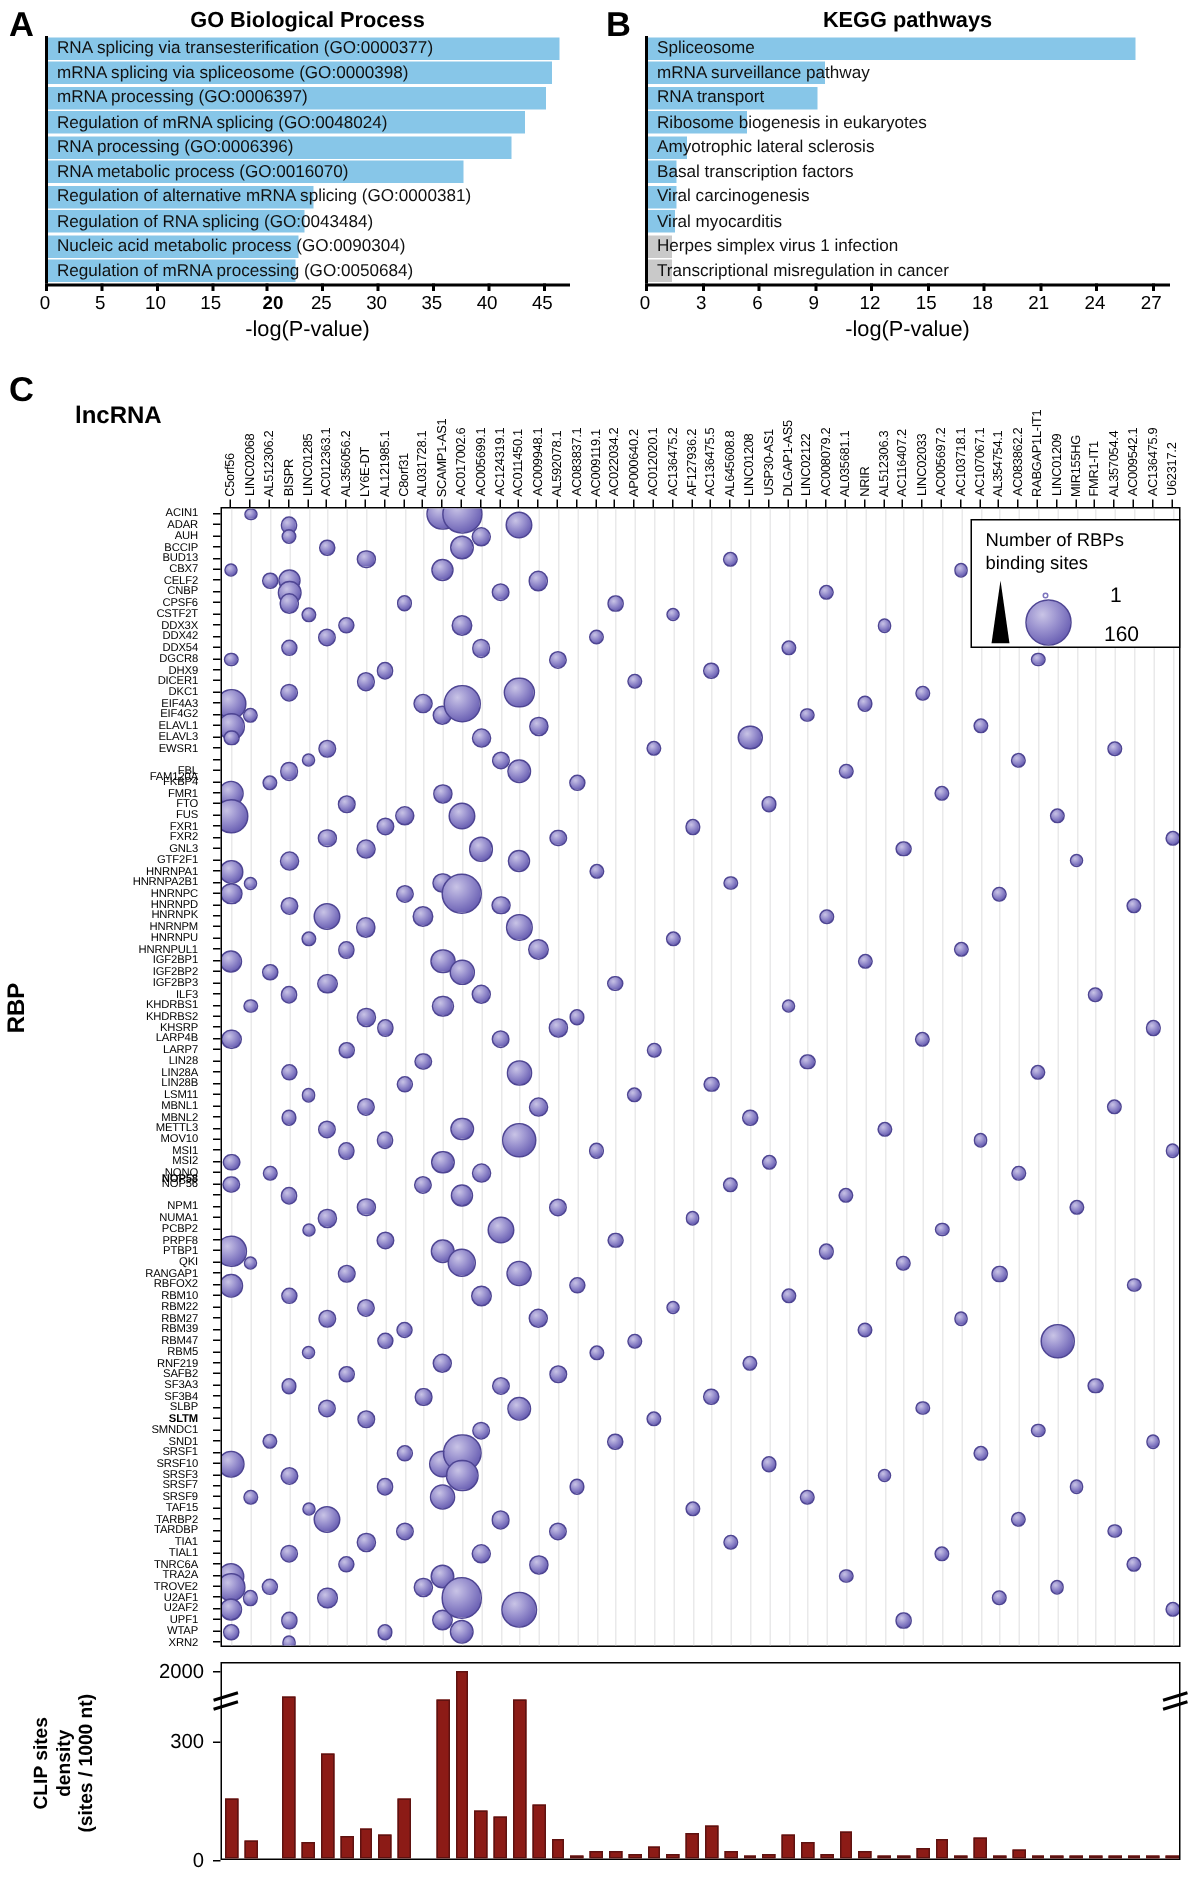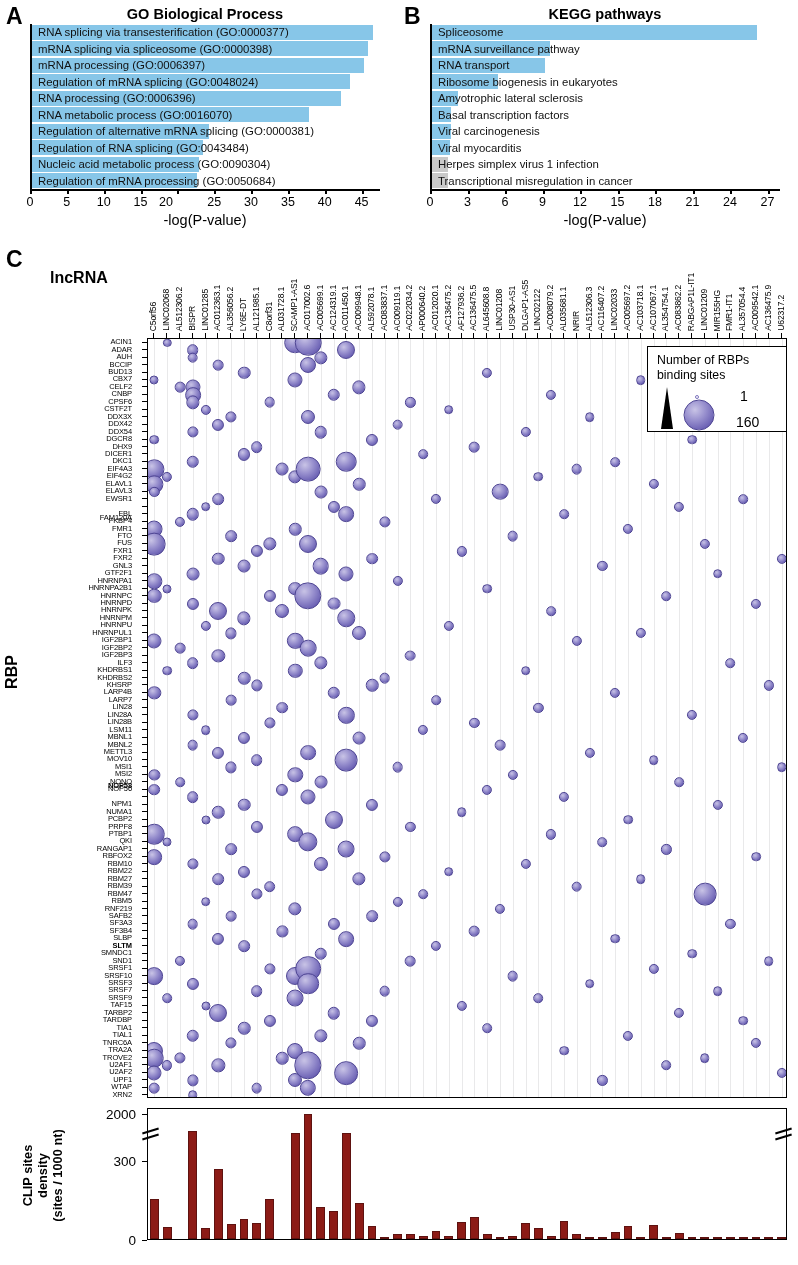--- a/index.html
+++ b/index.html
@@ -98,21 +98,21 @@
     <div class="bp-axis" style="left: 0px; top: 165px; width: 350px;"></div>
     <div class="tick" style="left: 0px; top: 165px;"></div>
     <div class="ticklab" style="left: 0px; top: 171px;">0</div>
     <div class="tick" style="left: 36.8421px; top: 165px;"></div>
     <div class="ticklab" style="left: 36.8421px; top: 171px;">5</div>
     <div class="tick" style="left: 73.6842px; top: 165px;"></div>
     <div class="ticklab" style="left: 73.6842px; top: 171px;">10</div>
     <div class="tick" style="left: 110.526px; top: 165px;"></div>
     <div class="ticklab" style="left: 110.526px; top: 171px;">15</div>
     <div class="tick" style="left: 147.368px; top: 165px;"></div>
-    <div class="ticklab" style="left: 136px; top: 171px;">20</div>
+    <div class="ticklab" style="left: 152px; top: 171px; font-weight: bold;">20</div>
     <div class="tick" style="left: 184.211px; top: 165px;"></div>
     <div class="ticklab" style="left: 184.211px; top: 171px;">25</div>
     <div class="tick" style="left: 221.053px; top: 165px;"></div>
     <div class="ticklab" style="left: 221.053px; top: 171px;">30</div>
     <div class="tick" style="left: 257.895px; top: 165px;"></div>
     <div class="ticklab" style="left: 257.895px; top: 171px;">35</div>
     <div class="tick" style="left: 294.737px; top: 165px;"></div>
     <div class="ticklab" style="left: 294.737px; top: 171px;">40</div>
     <div class="tick" style="left: 331.579px; top: 165px;"></div>
     <div class="ticklab" style="left: 331.579px; top: 171px;">45</div>

